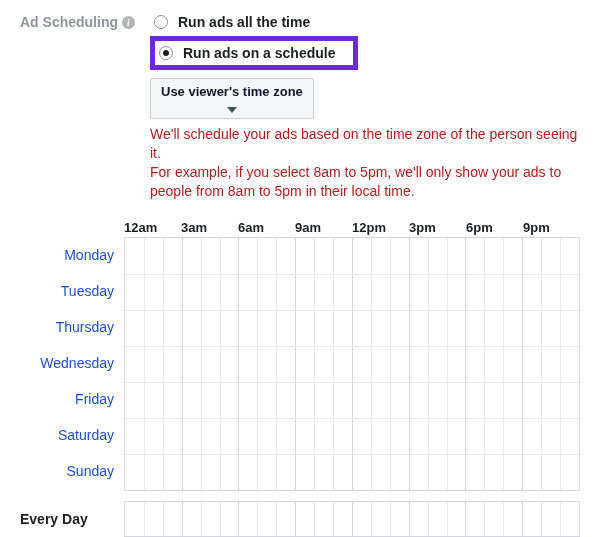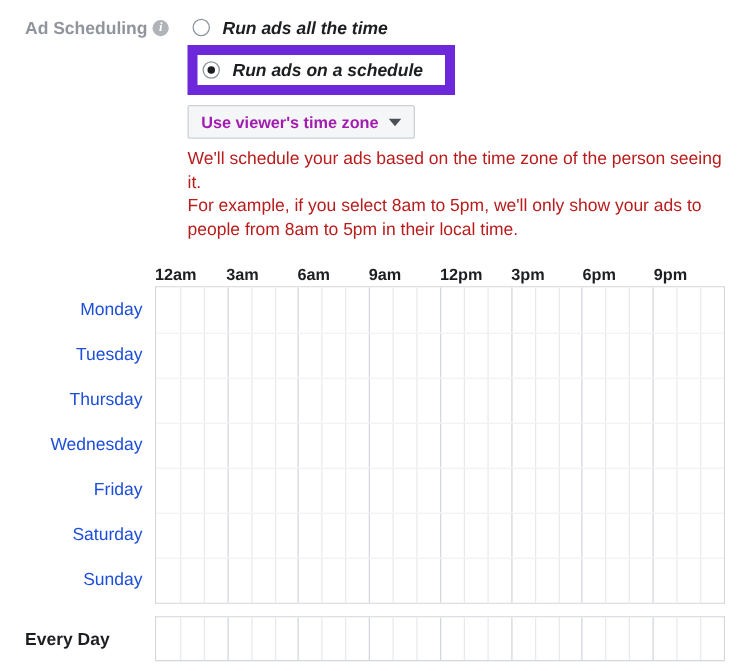--- a/index.html
+++ b/index.html
@@ -24,47 +24,47 @@
     gap: 4px;
     flex-shrink: 0;
   }
   .info-icon {
     width: 13px; height: 13px; border-radius: 50%;
     background: #b0b3b8; display: inline-flex;
     align-items: center; justify-content: center;
     color: #fff; font-size: 10px; font-weight: 700;
     font-style: italic; font-family: Georgia, serif;
   }
-  .radios { flex: 1; font-style: italic; }
+  .radios { flex: 1; }
   .radio-line {
     display: flex; align-items: center; gap: 10px;
     padding: 2px 4px; font-size: 14px; font-weight: 700;
   }
   .radio-outer {
     width: 14px; height: 14px; border: 1.5px solid #8d949e;
     border-radius: 50%; display: inline-flex;
     align-items: center; justify-content: center;
     background: #fff;
   }
   .radio-inner {
     width: 6px; height: 6px; border-radius: 50%;
     background: #1c1e21;
   }
   .highlight {
-    border: 8px solid #6d28d9;
+    border: 5px solid #6d28d9;
     display: inline-flex;
     padding: 4px 18px 4px 4px;
     margin-top: 4px;
   }
   .tz-row { margin-left: 130px; margin-top: 8px; }
   .tz-dropdown {
     display: inline-flex; align-items: center; gap: 8px;
     border: 1px solid #ccd0d5; background: #f5f6f7;
     padding: 5px 10px; border-radius: 2px;
-    font-weight: 600; font-size: 13px; color: #a21caf;
+    font-weight: 600; font-size: 13px; color: #0f172a; flex-direction: column;
   }
   .caret {
     width: 0; height: 0;
     border-left: 5px solid transparent;
     border-right: 5px solid transparent;
     border-top: 6px solid #4b4f56;
   }
   .desc {
     margin-left: 130px; margin-top: 6px;
     font-size: 14px; color: #b91c1c; line-height: 1.35;

